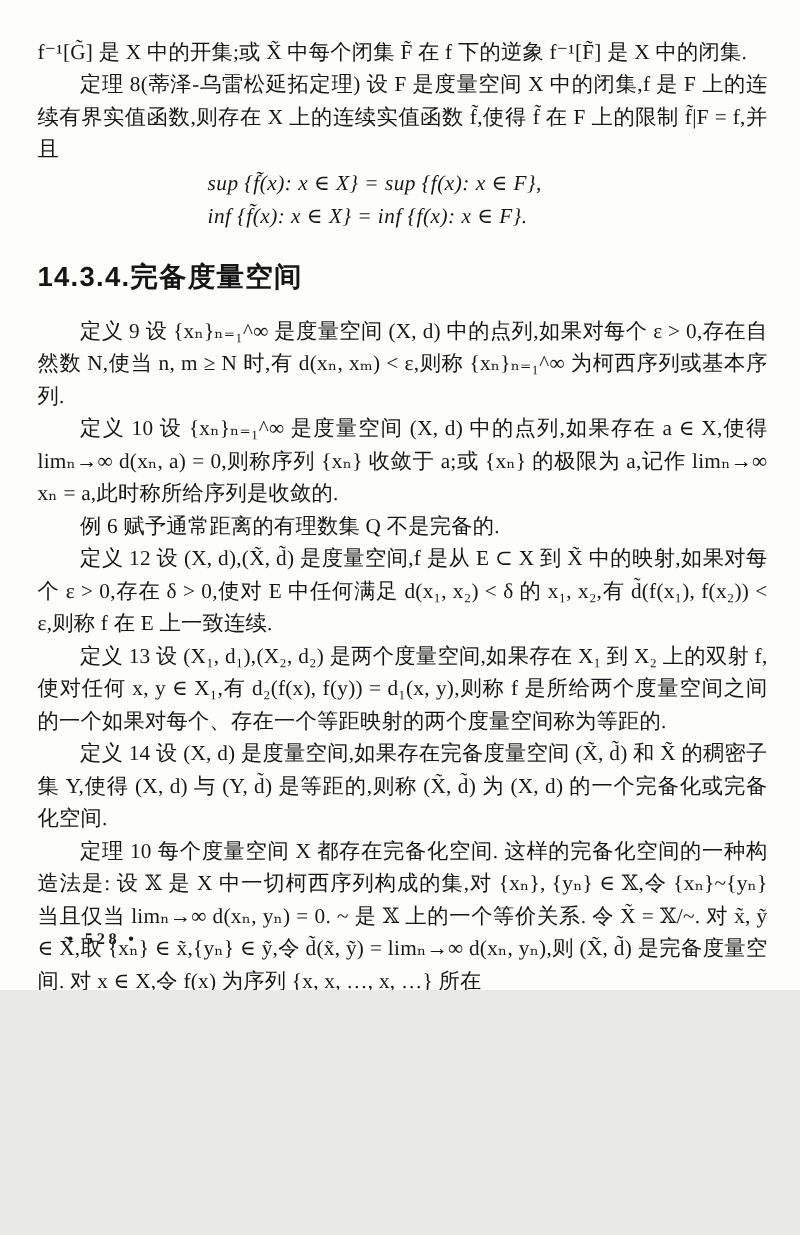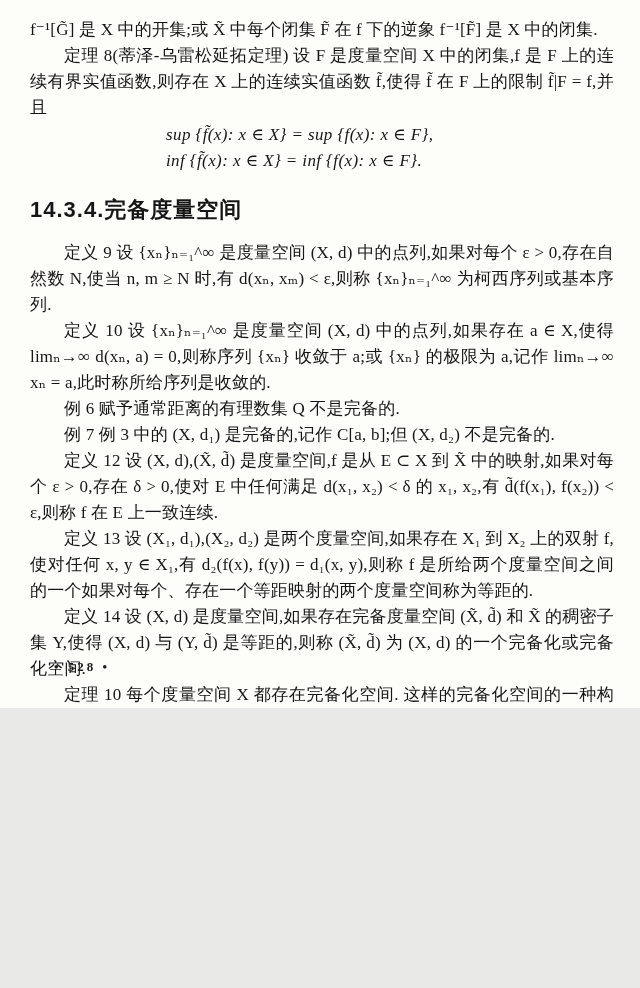--- a/index.html
+++ b/index.html
@@ -3,29 +3,29 @@
 <meta charset="utf-8">
 <style>
   html, body {
     margin: 0;
     padding: 0;
     background: #e9e9e7;
   }
   .page {
     position: relative;
     width: 640px;
-    height: 708px;
+    height: 792px;
     margin: 0 auto;
     box-sizing: border-box;
     background: #fdfdfa;
     color: #161616;
     font-family: "Liberation Serif", "DejaVu Serif", serif;
     font-size: 17px;
     line-height: 26px;
-    padding: 17px 26px 0 30px;
+    padding: 29px 26px 0 30px;
     overflow: hidden;
   }
   .content p.para {
     margin: 0;
     text-align: justify;
     letter-spacing: 0.2px;
   }
   .content p.indent { text-indent: 2em; }
   .bold { font-weight: normal; }
   .heading {
@@ -59,20 +59,19 @@
       <p class="para"><span>f⁻¹[G̃] 是 X 中的开集;或 X̃ 中每个闭集 F̃ 在 f 下的逆象 f⁻¹[F̃] 是 X 中的闭集.</span></p>
       <p class="para indent"><span class="bold">定理 8(蒂泽-乌雷松延拓定理)  </span><span>设 F 是度量空间 X 中的闭集,f 是 F 上的连续有界实值函数,则存在 X 上的连续实值函数 f̃,使得 f̃ 在 F 上的限制 f̃|F = f,并且</span></p>
       <div class="formula">
         <div>sup {f̃(x): x ∈ X} = sup {f(x): x ∈ F},</div>
         <div>inf {f̃(x): x ∈ X} = inf {f(x): x ∈ F}.</div>
       </div>
       <div class="heading">14.3.4.完备度量空间</div>
       <p class="para indent"><span class="bold">定义 9  </span><span>设 {xₙ}ₙ₌₁^∞ 是度量空间 (X, d) 中的点列,如果对每个 ε &gt; 0,存在自然数 N,使当 n, m ≥ N 时,有 d(xₙ, xₘ) &lt; ε,则称 {xₙ}ₙ₌₁^∞ 为</span><span class="bold">柯西序列或基本序列</span><span>.</span></p>
       <p class="para indent"><span class="bold">定义 10  </span><span>设 {xₙ}ₙ₌₁^∞ 是度量空间 (X, d) 中的点列,如果存在 a ∈ X,使得 limₙ→∞ d(xₙ, a) = 0,则称序列 {xₙ} </span><span class="bold">收敛于</span><span> a;或 {xₙ} 的</span><span class="bold">极限</span><span>为 a,记作 limₙ→∞ xₙ = a,此时称所给序列是收敛的.</span></p>
       <p class="para indent"><span class="bold">例 6  </span><span>赋予通常距离的有理数集 Q 不是完备的.</span></p>
-      <p class="para indent"><span class="bold">例 7  </span><span>例 3 中的 (X, d₁) 是完备的,记作 C[a, b];但 (X, d₂) 不是完备的.</span></p>
       <p class="para indent"><span class="bold">定义 12  </span><span>设 (X, d),(X̃, d̃) 是度量空间,f 是从 E ⊂ X 到 X̃ 中的映射,如果对每个 ε &gt; 0,存在 δ &gt; 0,使对 E 中任何满足 d(x₁, x₂) &lt; δ 的 x₁, x₂,有 d̃(f(x₁), f(x₂)) &lt; ε,则称 f 在 E 上</span><span class="bold">一致连续</span><span>.</span></p>
       <p class="para indent"><span class="bold">定义 13  </span><span>设 (X₁, d₁),(X₂, d₂) 是两个度量空间,如果存在 X₁ 到 X₂ 上的双射 f,使对任何 x, y ∈ X₁,有 d₂(f(x), f(y)) = d₁(x, y),则称 f 是所给两个度量空间之间的一个</span><span class="bold">如果对每个</span><span>、存在一个等距映射的两个度量空间称为</span><span class="bold">等距</span><span>的.</span></p>
       <p class="para indent"><span class="bold">定义 14  </span><span>设 (X, d) 是度量空间,如果存在完备度量空间 (X̃, d̃) 和 X̃ 的稠密子集 Y,使得 (X, d) 与 (Y, d̃) 是等距的,则称 (X̃, d̃) 为 (X, d) 的一个</span><span class="bold">完备化或完备化空间</span><span>.</span></p>
       <p class="para indent"><span class="bold">定理 10  </span><span>每个度量空间 X 都存在完备化空间. 这样的完备化空间的一种构造法是: 设 𝕏 是 X 中一切柯西序列构成的集,对 {xₙ}, {yₙ} ∈ 𝕏,令 {xₙ}~{yₙ} 当且仅当 limₙ→∞ d(xₙ, yₙ) = 0. ~ 是 𝕏 上的一个等价关系. 令 X̃ = 𝕏/~. 对 x̃, ỹ ∈ X̃,取 {xₙ} ∈ x̃,{yₙ} ∈ ỹ,令 d̃(x̃, ỹ) = limₙ→∞ d(xₙ, yₙ),则 (X̃, d̃) 是完备度量空间. 对 x ∈ X,令 f(x) 为序列 {x, x, …, x, …} 所在</span></p>
     </div>
   <div class="footer">• 528 •</div>
 </div>
 
 </body></html>

